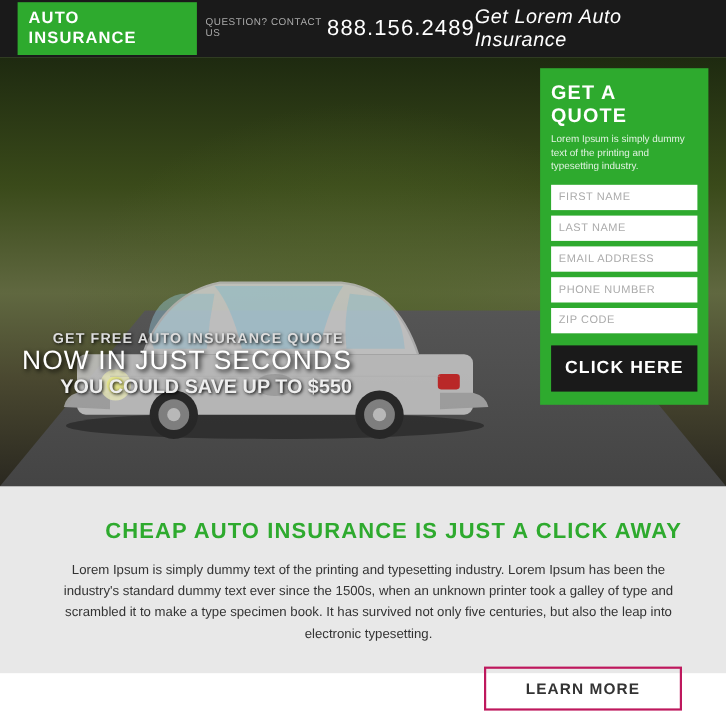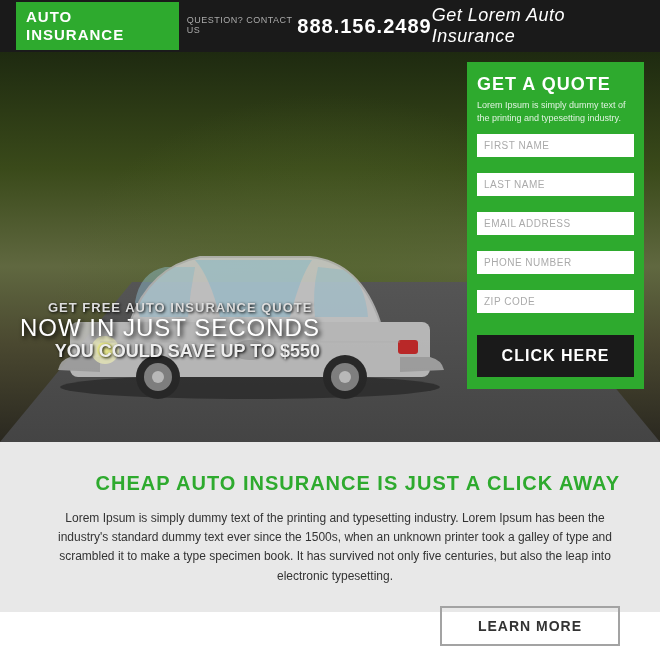--- a/index.html
+++ b/index.html
@@ -31,21 +31,21 @@
     }
     #contact-label {
       color: #aaa;
       font-size: 9px;
       text-transform: uppercase;
       letter-spacing: 0.5px;
     }
     #contact-phone {
       color: #fff;
       font-size: 20px;
-      font-weight: bold;
+      font-weight: normal;
       letter-spacing: 1px;
     }
     #header-tagline {
       color: #fff;
       font-size: 18px;
       font-style: italic;
       letter-spacing: 0.5px;
     }
 
     
@@ -125,42 +125,42 @@
       color: #eee;
       text-shadow: 1px 1px 3px #000;
       text-align: right;
     }
 
     
     #quote-form-container {
       position: absolute;
       top: 10px;
       right: 16px;
-      width: 177px;
+      width: 153px;
       background: #2eaa2e;
       padding: 12px 10px 12px 10px;
     }
     #quote-title {
       color: #fff;
       font-size: 18px;
       font-weight: 900;
       text-transform: uppercase;
       letter-spacing: 1px;
       margin-bottom: 4px;
     }
     #quote-subtitle {
       color: rgba(255,255,255,0.85);
       font-size: 9px;
       margin-bottom: 10px;
       line-height: 1.4;
     }
     .form-input {
       width: 100%;
       padding: 6px 7px;
-      margin-bottom: 16px;
+      margin-bottom: 5px;
       border: none;
       background: #fff;
       font-size: 10px;
       color: #999;
       text-transform: uppercase;
       letter-spacing: 0.5px;
       outline: none;
     }
     .form-input::placeholder {
       color: #aaa;
@@ -201,21 +201,21 @@
     }
     #bottom-body {
       color: #333;
       font-size: 12px;
       line-height: 1.6;
       text-align: center;
       max-width: 570px;
       margin-bottom: 20px;
     }
     #learn-more-btn {
-      border: 2px solid #a3a3a3;
+      border: 2px solid #be185d;
       background: transparent;
       color: #333;
       padding: 10px 36px;
       font-size: 14px;
       font-weight: bold;
       text-transform: uppercase;
       letter-spacing: 1px;
       cursor: pointer;
     }
   </style>

